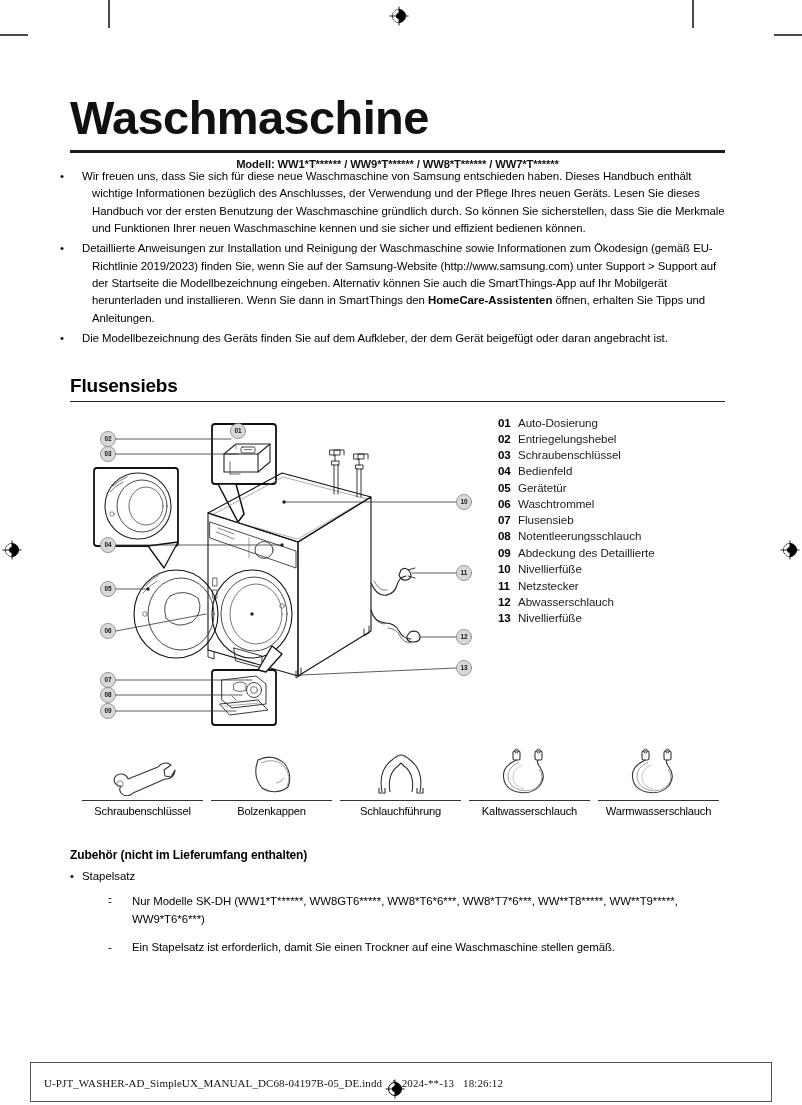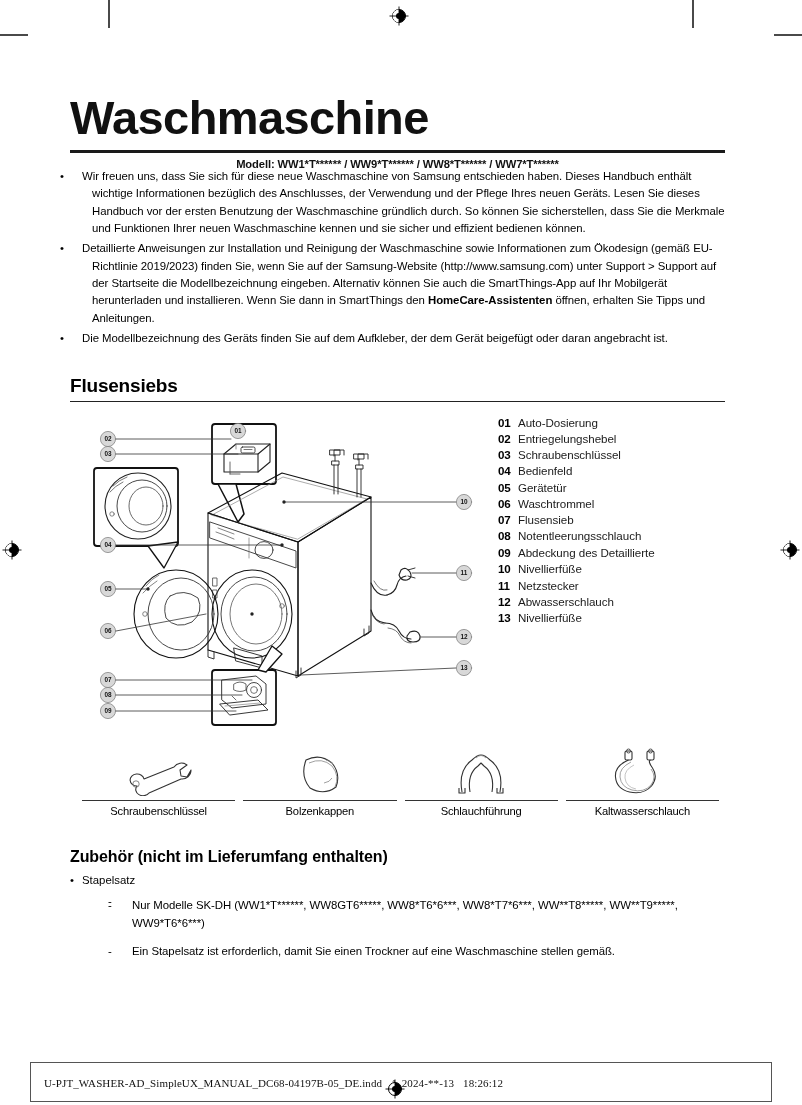--- a/index.html
+++ b/index.html
@@ -175,21 +175,21 @@
   }
 
   
   .zub {
     position: absolute;
     left: 70px;
     top: 848px;
     width: 660px;
   }
   .zub-head {
-    font-size: 16px;
+    font-size: 12px;
     font-weight: bold;
     margin-bottom: 8px;
     letter-spacing: -0.1px;
   }
   .zub-bullet {
     position: relative;
     font-size: 11.4px;
     padding-left: 12px;
     margin-bottom: 7px;
   }
@@ -586,20 +586,35 @@
           <path d="M20 14 q-12 6 -11 15 q1 10 12 13 q12 3 19 -5 q6 -8 0 -16" stroke="#888" stroke-width="0.8"></path>
           <path d="M23 17 q-10 5 -9 13 q1 9 11 11" stroke="#aaa" stroke-width="0.7"></path>
           <circle cx="17.5" cy="3" r="2" stroke="#444" stroke-width="0.9"></circle>
           <circle cx="39.5" cy="3" r="2" stroke="#444" stroke-width="0.9"></circle>
         </svg>
       </div>
       <div class="acc-rule"></div>
       <div class="acc-label">Kaltwasserschlauch</div>
     </div>
 
+    <div class="acc-cell">
+      <div class="acc-art">
+        <svg width="62" height="48" viewBox="0 0 62 48" fill="none" stroke="#333" stroke-width="1.1" stroke-linejoin="round">
+          <rect x="14" y="3" width="7" height="9" rx="1.6"></rect>
+          <rect x="36" y="3" width="7" height="9" rx="1.6"></rect>
+          <path d="M17.5 12 q-14 6 -13 17 q1 12 14 15 q14 3 22 -6 q7 -9 1 -18 q-5 -7 -2 -8"></path>
+          <path d="M20 14 q-12 6 -11 15 q1 10 12 13 q12 3 19 -5 q6 -8 0 -16" stroke="#888" stroke-width="0.8"></path>
+          <path d="M23 17 q-10 5 -9 13 q1 9 11 11" stroke="#aaa" stroke-width="0.7"></path>
+          <circle cx="17.5" cy="3" r="2" stroke="#444" stroke-width="0.9"></circle>
+          <circle cx="39.5" cy="3" r="2" stroke="#444" stroke-width="0.9"></circle>
+        </svg>
+      </div>
+      <div class="acc-rule"></div>
+      <div class="acc-label">Warmwasserschlauch</div>
+    </div>
   </div>
 
   <div class="zub">
     <div class="zub-head">Zubehör (nicht im Lieferumfang enthalten)</div>
 
     <div class="zub-bullet">
       <span class="dot">•</span>
       <span>Stapelsatz</span>
     </div>
 

